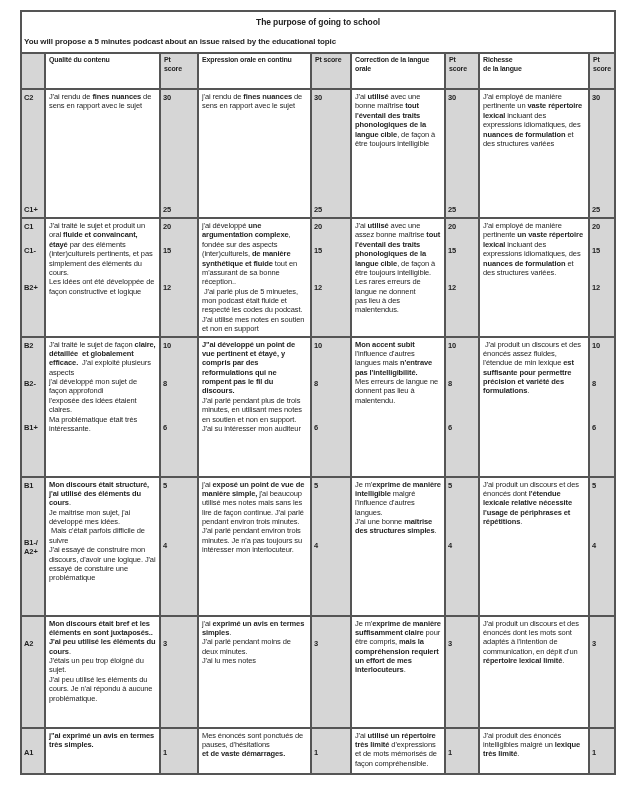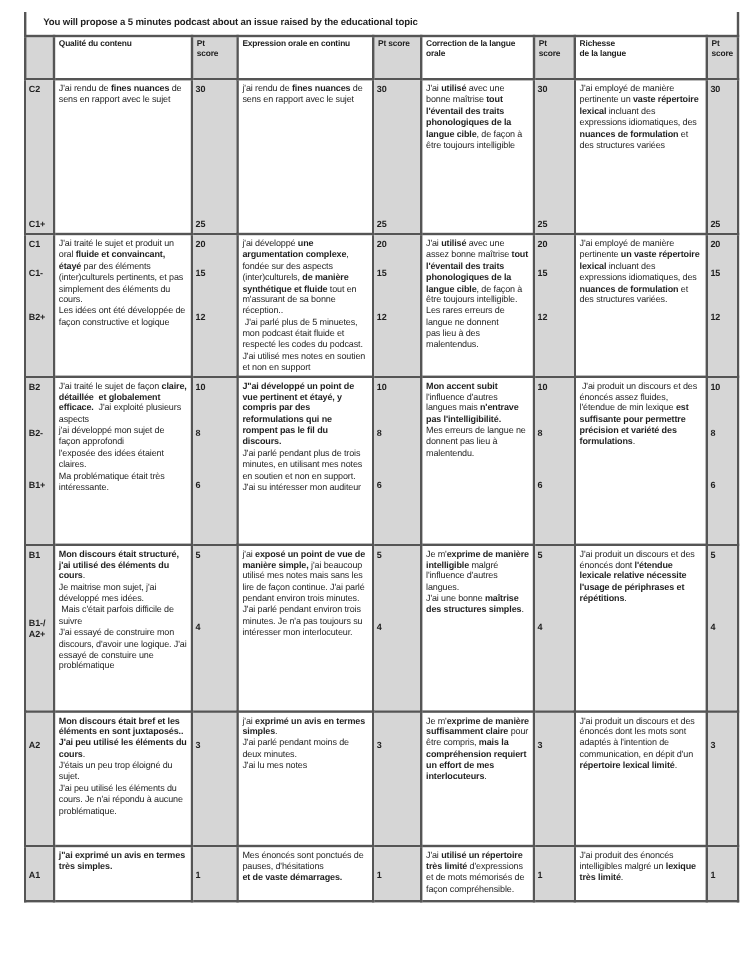--- a/index.html
+++ b/index.html
@@ -15,21 +15,21 @@
     font-size:7.5px;line-height:1.25;letter-spacing:-0.1px;
     padding:2px 3px;overflow:hidden;white-space:pre-wrap;
     word-wrap:break-word;
   }
   .titlecell{
     text-align:center;font-weight:bold;font-size:8.5px;
     border-bottom:none;padding-top:5px;
   }
   .subtitlecell{
     text-align:left;font-weight:bold;font-size:8px;
-    border-top:none;padding-left:14px;padding-top:4px;
+    border-top:none;padding-left:2px;padding-top:4px;
   }
   .hdr{font-weight:bold;font-size:7px;letter-spacing:-0.15px;white-space:pre-line;padding-top:2px;}
   .gray{background:#d6d6d6;}
   .lvl,.sc{position:relative;padding:0;}
   .abs{
     position:absolute;left:2px;right:0;
     font-weight:bold;font-size:7.5px;white-space:pre;
   }
   .txt b{font-weight:bold;}
 </style>
@@ -44,20 +44,23 @@
         <col style="width:38px">
     <col style="width:113px">
         <col style="width:40px">
         <col style="width:94px">
     <col style="width:34px">
         <col style="width:110px">
         <col style="width:26px">
   </colgroup>
 
   <tbody>
+        <tr style="height:22px">
+    <td class="titlecell" colspan="9">The purpose of going to school</td>
+  </tr>
   <tr style="height:20px">
     <td class="subtitlecell" colspan="9">You will propose a 5 minutes podcast about an issue raised by the educational topic</td>
   </tr>
 
   <tr style="height:36px">
     <td class="hdr gray"></td>
     <td class="hdr">Qualité du contenu</td>
     <td class="hdr gray">Pt
 score</td>
     <td class="hdr">Expression orale en continu</td>

